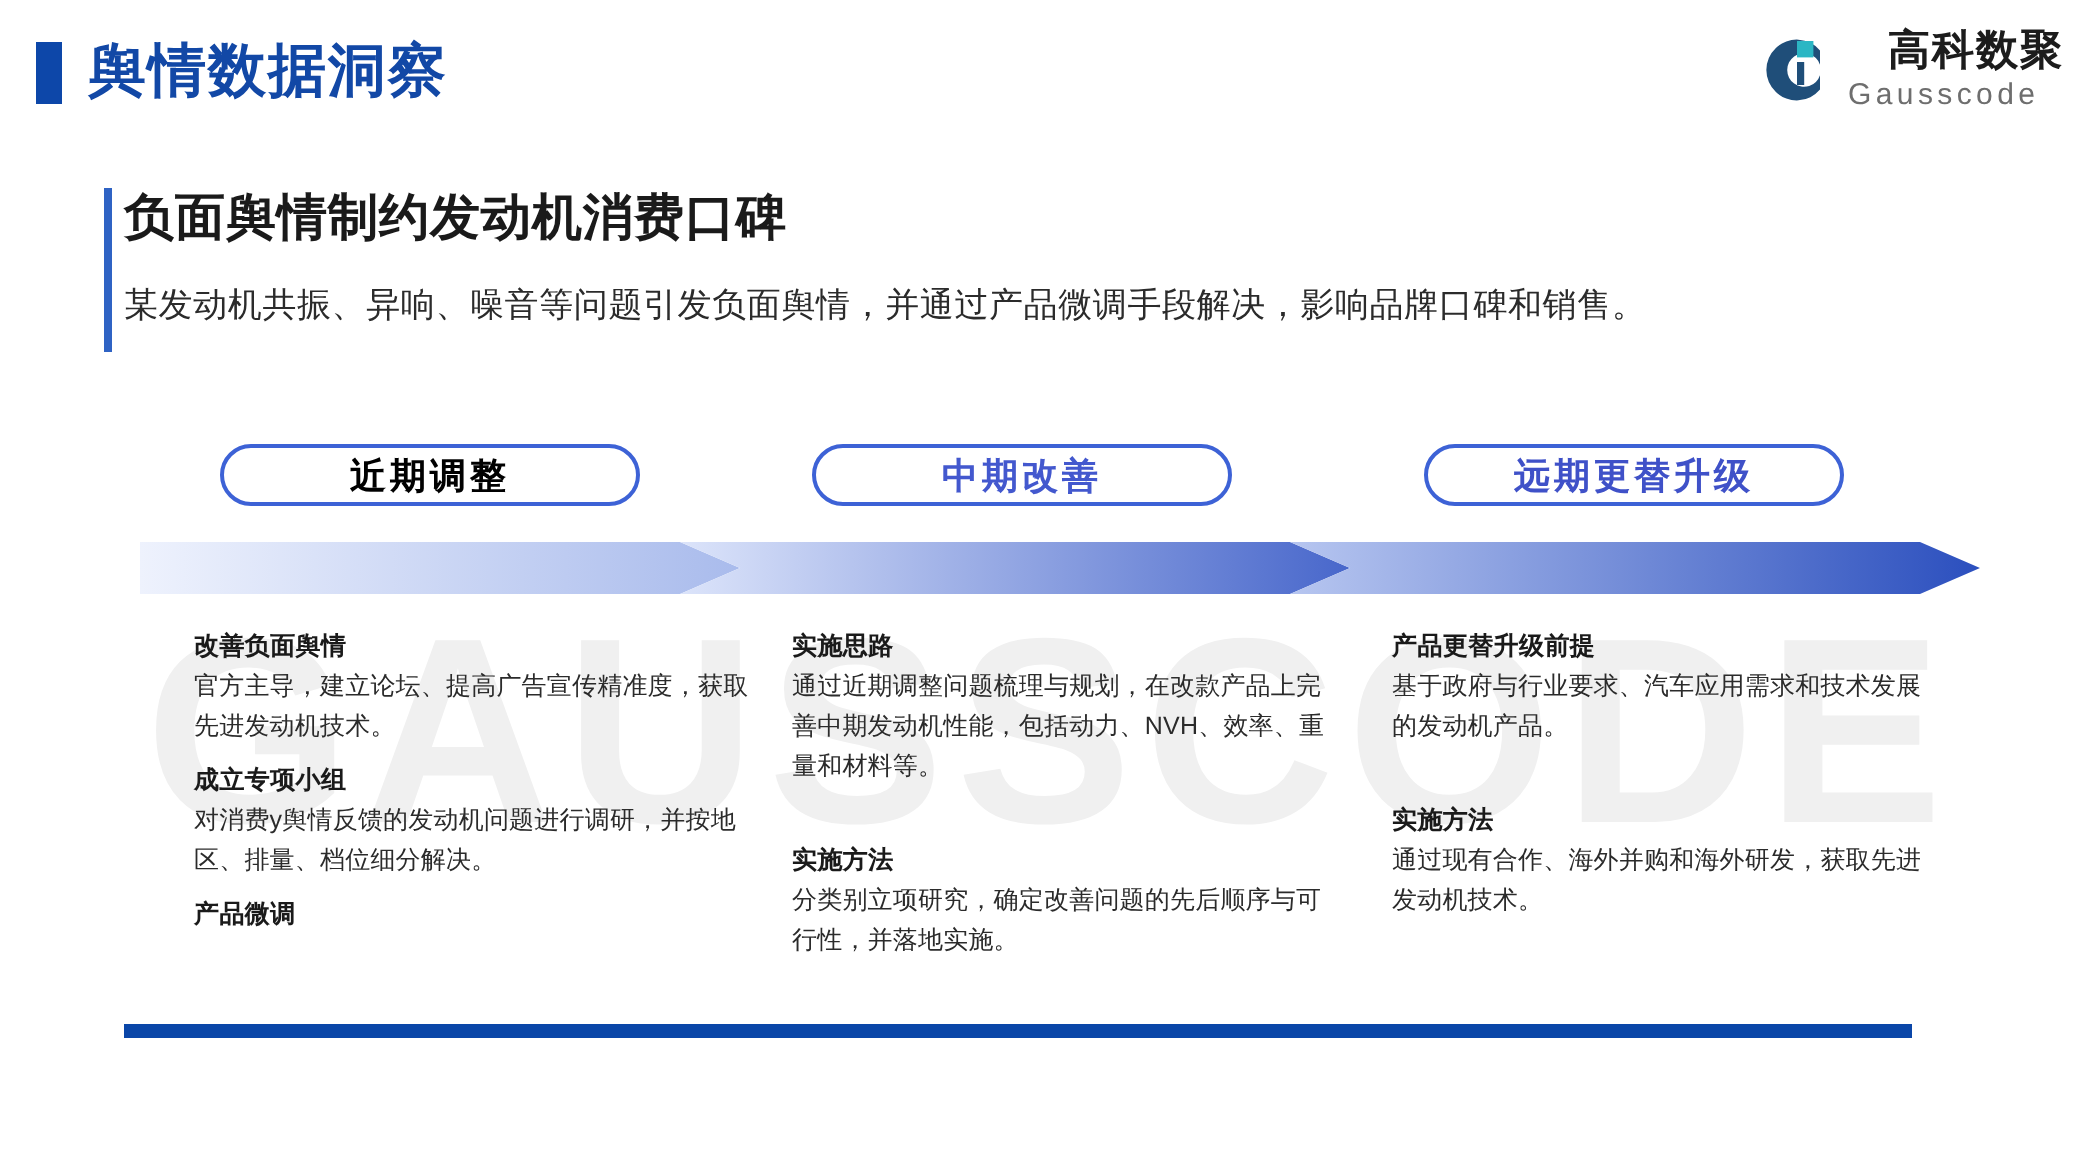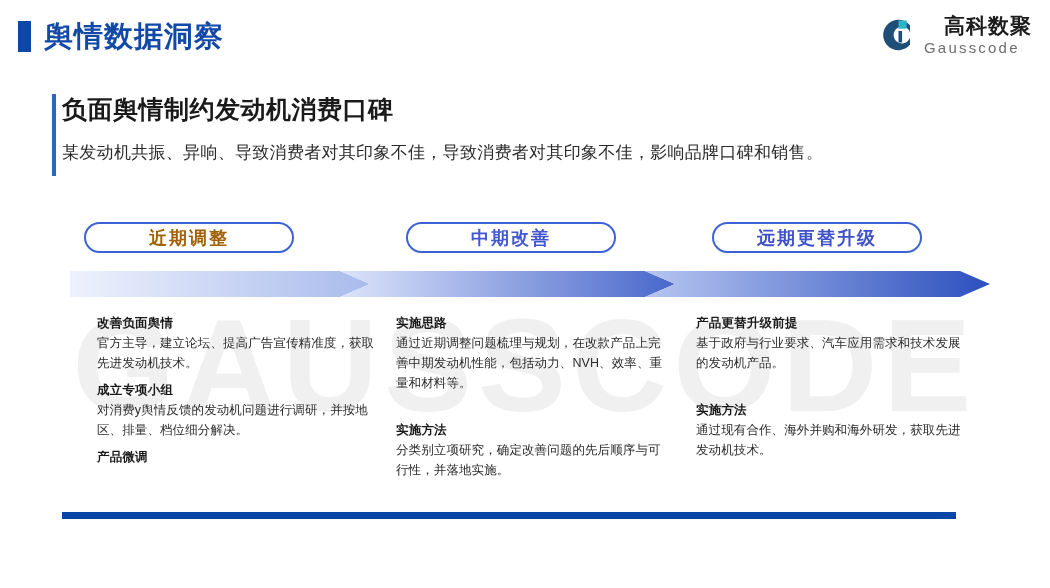--- a/index.html
+++ b/index.html
@@ -131,21 +131,21 @@
     background: #ffffff;
     display: flex;
     align-items: center;
     justify-content: center;
     font-size: 18px;
     font-weight: 700;
     letter-spacing: 2px;
     z-index: 4;
     box-sizing: border-box;
   }
-  #pill-0 { left: 84px;  top: 222px; width: 210px; color: #a16207; }
+  #pill-0 { left: 110px;  top: 222px; width: 210px; color: #000000; }
   #pill-1 { left: 406px; top: 222px; width: 210px; color: #4358CE; }
   #pill-2 { left: 712px; top: 222px; width: 210px; color: #3F51C8; }
 
   
   .arrow-band {
     position: absolute;
     left: 70px;
     top: 263px;
     width: 920px;
     height: 42px;
@@ -217,21 +217,21 @@
       <div class="logo-text">
         <span class="logo-cn">高科数聚</span>
         <span class="logo-en">Gausscode</span>
       </div>
     </div>
   </div>
 
   <div class="title-block">
     <div class="title-bar"></div>
     <div class="main-title">负面舆情制约发动机消费口碑</div>
-    <div class="sub-title">某发动机共振、异响、导致消费者对其印象不佳，导致消费者对其印象不佳，影响品牌口碑和销售。</div>
+    <div class="sub-title">某发动机共振、异响、噪音等问题引发负面舆情，并通过产品微调手段解决，影响品牌口碑和销售。</div>
   </div>
 
   <div id="pill-0" class="pill">近期调整</div>
   <div id="pill-1" class="pill">中期改善</div>
   <div id="pill-2" class="pill">远期更替升级</div>
 
   <div class="arrow-band">
     <svg width="920" height="42" viewBox="0 0 920 42" aria-hidden="true">
       <defs>
         <linearGradient id="g1" x1="0" y1="0" x2="1" y2="0">

